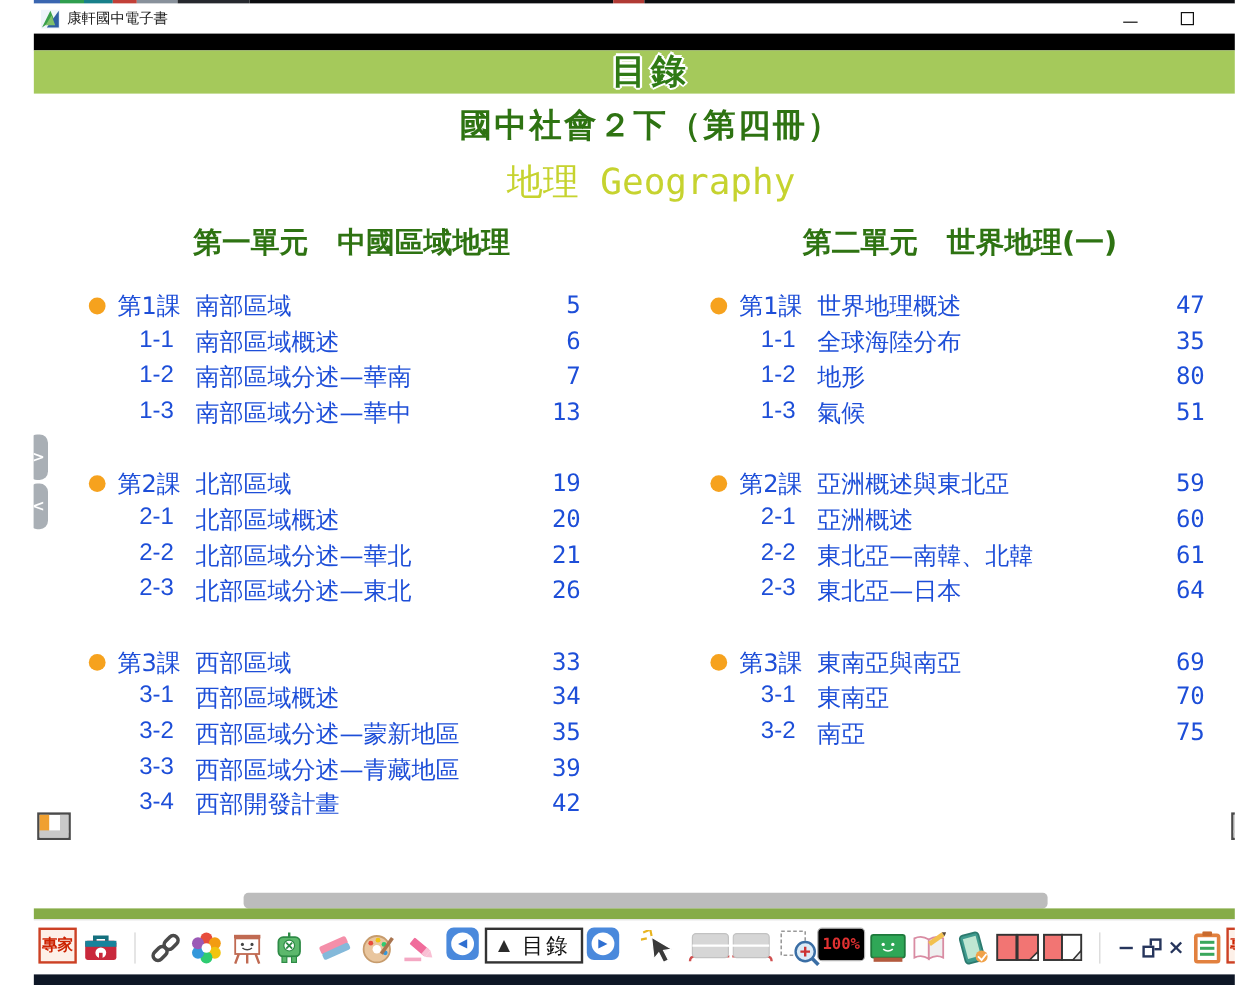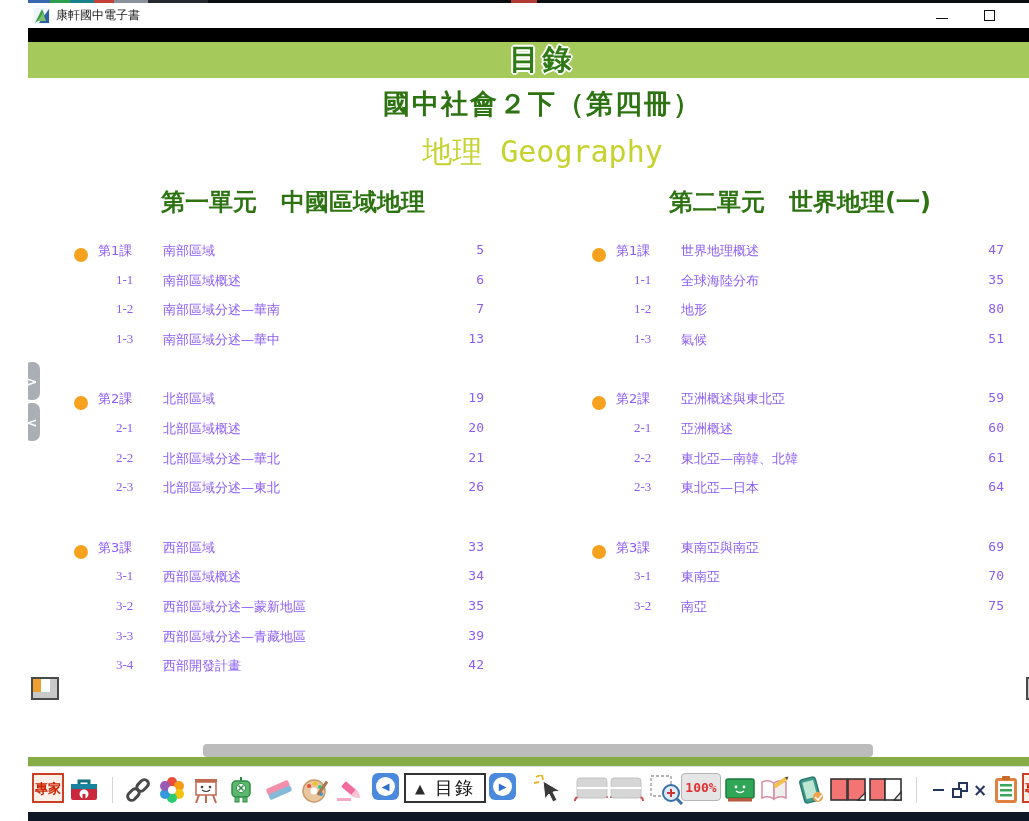--- a/index.html
+++ b/index.html
@@ -42,25 +42,25 @@
              font-size:30px; color:#c6d32f; font-family:"DejaVu Sans Mono", monospace; }
 
   .unit-title { position:absolute; top:186px; font-size:24px; font-weight:bold; color:#2e7312; text-align:center; }
   .unit-title.u0 { left:40px; width:450px; }
   .unit-title.u1 { left:552px; width:440px; }
 
   
   .toc-col { position:absolute; top:241px; }
   .toc-col.c0 { left:40px; width:418px; }
   .toc-col.c1 { left:558px; width:420px; }
-  .toc-row { position:relative; height:29.6px; font-size:13px; color:#8b5cf6; cursor:pointer; }
+  .toc-row { position:relative; height:29.6px; font-size:20px; color:#1d4ed8; cursor:pointer; }
   .toc-spacer { height:30px; }
   .bullet { position:absolute; left:6px; top:7px; width:14px; height:14px; border-radius:50%; background:#f6a21e; }
   .lab { position:absolute; left:30px; top:1px; white-space:nowrap; }
-  .num { position:absolute; left:48px; top:1px; font-family:Liberation Serif, serif; white-space:nowrap;text-align:center; }
+  .num { position:absolute; left:48px; top:1px; font-family:Liberation Sans, sans-serif; white-space:nowrap;text-align:center; }
   .tit { position:absolute; left:95px; top:1px; white-space:nowrap; }
   .pg  { position:absolute; right:2px; top:1px; font-family:"DejaVu Sans Mono", monospace; }
 
   
   .flip { position:absolute; width:16px; height:38px; background:#a9afb5; color:#fff;
           display:flex; align-items:center; justify-content:center; font-size:13px; font-weight:bold; cursor:pointer; }
   .flip-l1 { left:-4px; top:362px; border-radius:7px; } .flip-l2 { left:-4px; top:403px; border-radius:7px; }
   .flip-r1 { right:-3px; top:362px; border-radius:7px; } .flip-r2 { right:-3px; top:403px; border-radius:7px; }
 
   
@@ -83,21 +83,21 @@
                 color:#cc2200; font-size:13px; font-weight:bold; letter-spacing:0; line-height:1; }
   .divider { position:absolute; top:10px; width:1px; height:26px; background:#d5d5d5; }
 
   .nav-btn { width:27px; height:27px; background:#4a89dc; border-radius:6px; }
   .nav-btn .disc { width:19px; height:19px; background:#fff; border-radius:50%; display:flex;
                    align-items:center; justify-content:center; color:#2f6fd1; font-size:10px; }
   .page-select { width:82px; height:30px; background:#fff; border:2px solid #333; display:flex;
                  align-items:center; justify-content:center; gap:10px; }
   .page-select .tri { color:#2b2b2b; font-size:13px; }
   .page-select .lbl { font-size:18px; color:#111; letter-spacing:2px; }
-  .zoom-box { width:40px; height:28px; background:#e5e5e5; border:1.5px solid #b5b5b5; border-radius:4px;
+  .zoom-box { width:40px; height:28px; background:#000000; border:1.5px solid #b5b5b5; border-radius:4px;
               color:#e03131; font-size:13px; font-weight:bold; font-family:"DejaVu Sans Mono",monospace; }
   .wcc { color:#26355c; font-weight:bold; }
   .wcc.mini .bar { width:11px; height:2px; background:#26355c; }
   .wcc.rest { position:relative; width:16px; height:16px; }
   .wcc.rest .s1 { position:absolute; left:0; bottom:0; width:10px; height:10px; border:2px solid #26355c; background:#fff; }
   .wcc.rest .s2 { position:absolute; right:0; top:0; width:10px; height:10px; border:2px solid #26355c; background:#fff; }
   .wcc.close { font-size:17px; }
 
   .bottom-strip { position:absolute; left:0; top:812px; width:1029px; height:9px; background:#0e1726; }
 

